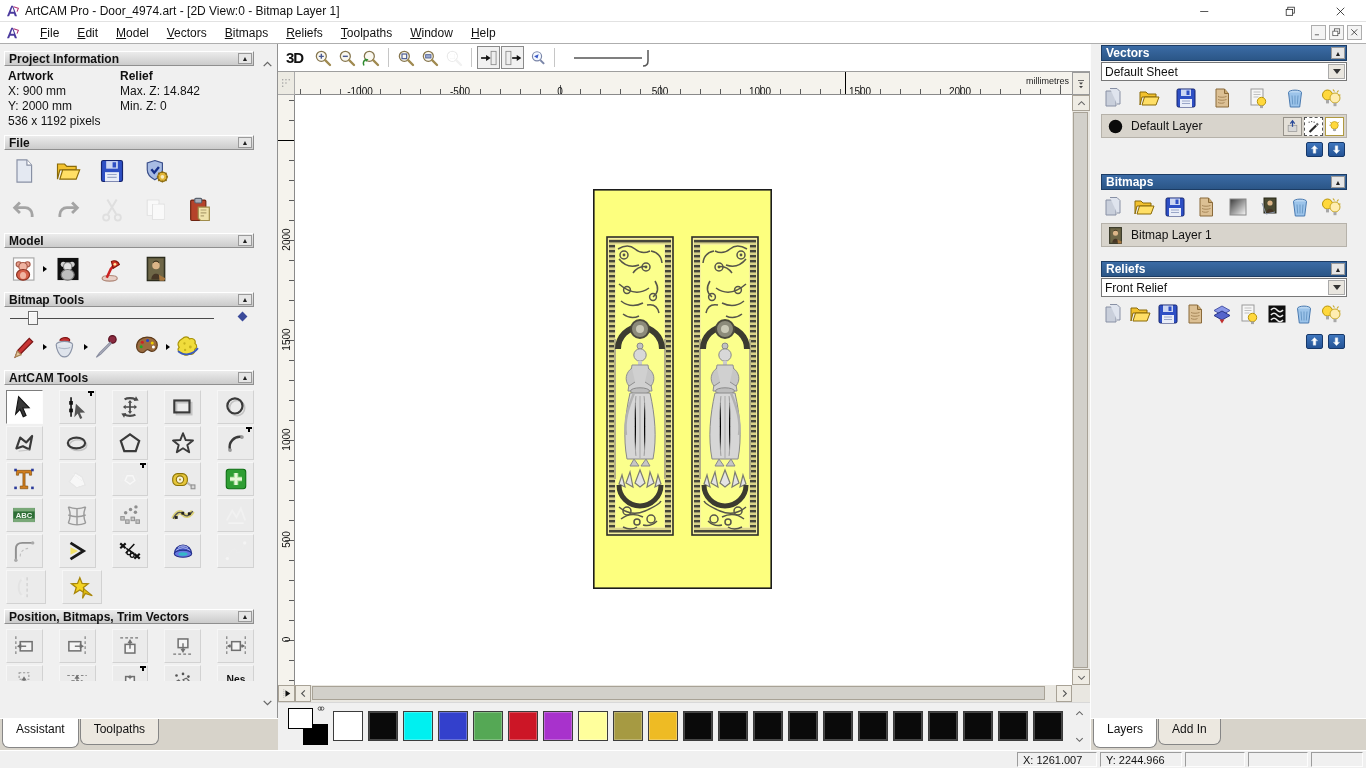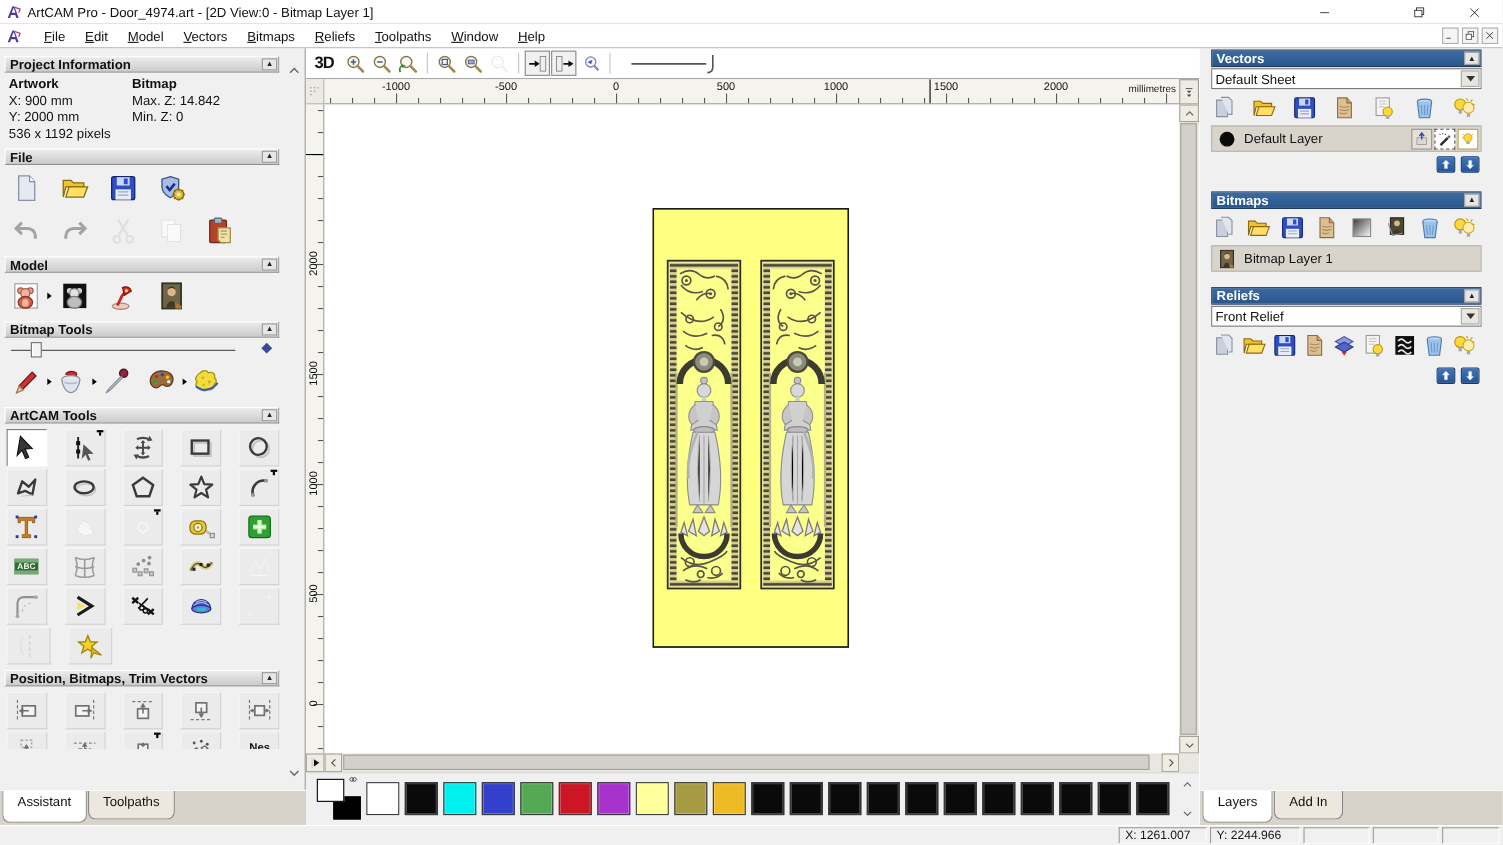--- a/index.html
+++ b/index.html
@@ -62,21 +62,21 @@
   .toolbar2d .cell.bordered{border:1px solid #8a8a8a;background:#f1f1f1}
   .tb-sep{width:1px;height:19px;background:#c6c6c6;margin:0 5px}
   .tb-slider{margin-left:10px}
   .corner{position:absolute;left:278px;top:72px;width:17px;height:23px;background:#eceae2;border-right:1px solid #aaa;border-bottom:1px solid #aaa;display:flex;align-items:center;justify-content:center}
   .corner svg{width:13px;height:13px}
   .hruler{position:absolute;left:295px;top:72px;width:777px;height:23px;background:#f5f3ed;border-bottom:1px solid #8a8a8a}
   .vruler{position:absolute;left:278px;top:95px;width:17px;height:590px;background:#f5f3ed;border-right:1px solid #8a8a8a}
   .hruler,.vruler{overflow:hidden}
   .ht{position:absolute;bottom:0;width:1px;height:5px;background:#5a5a5a}
   .ht.M{height:9px}
-  .hlab{position:absolute;top:2px;transform:translateX(-50%);font-size:10px;color:#111}
+  .hlab{position:absolute;top:14px;transform:translateX(-50%);font-size:10px;color:#111}
   .hmarker{position:absolute;top:0;bottom:0;width:1px;background:#000}
   .vt{position:absolute;right:0;height:1px;width:5px;background:#5a5a5a}
   .vt.M{width:9px}
   .vlab{position:absolute;left:-9px;width:34px;text-align:center;font-size:10px;transform:rotate(-90deg);color:#111}
   .vmarker{position:absolute;left:0;right:0;height:1px;background:#000}
   .runits{position:absolute;right:3px;top:4px;font-size:9px;color:#222}
   .units-btn{position:absolute;left:1072px;top:72px;width:18px;height:23px;background:#efece4;border:1px solid #9a9a9a;display:flex;align-items:center;justify-content:center}
   .units-btn svg{width:12px;height:12px}
   .viewport{position:absolute;left:295px;top:95px;width:777px;height:590px;background:#fff;overflow:hidden}
   .door{position:absolute;left:298px;top:94px}
@@ -206,21 +206,21 @@
 </div>
 
 <div class="left-panel">
   <div class="sections">
     <div class="sec-h">
       <span>Project Information</span>
       <span class="colbtn">▲</span>
     </div>
     <div class="pi-grid">
       <span class="pi-b">Artwork</span>
-      <span class="pi-b">Bitmap</span>
+      <span class="pi-b">Relief</span>
       <span>X: 900 mm</span>
       <span>Max. Z: 14.842</span>
       <span>Y: 2000 mm</span>
       <span>Min. Z: 0</span>
       <span>536 x 1192 pixels</span>
     </div>
 
     <div class="sec-h">
       <span>File</span>
       <span class="colbtn">▲</span>

